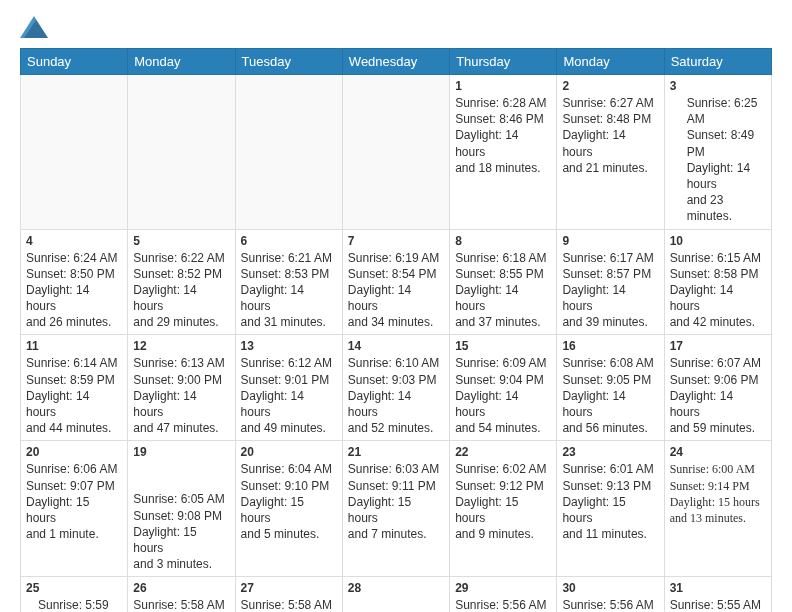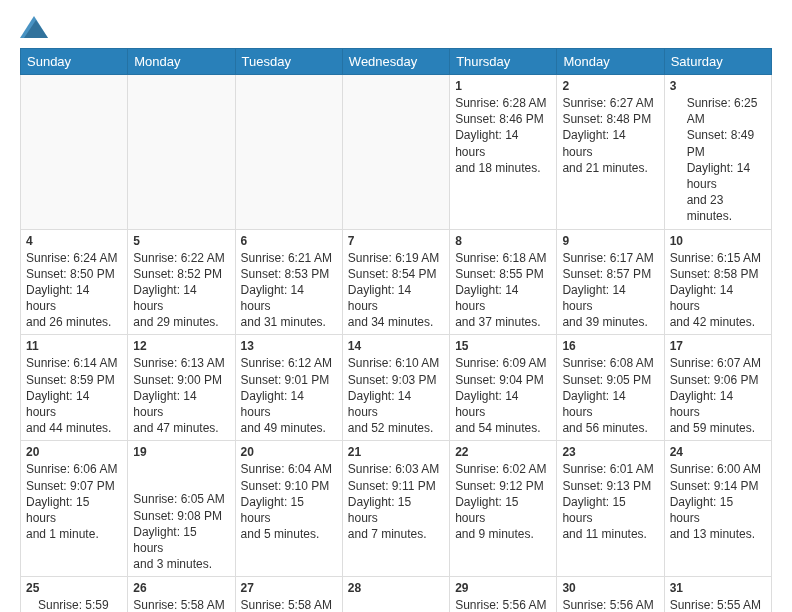--- a/index.html
+++ b/index.html
@@ -293,21 +293,21 @@
           </td>
           <td>
             <span class="day-num">23</span>
             <div class="day-info" style="white-space: pre-line;">Sunrise: 6:01 AM
 Sunset: 9:13 PM
 Daylight: 15 hours
 and 11 minutes.</div>
           </td>
           <td>
             <span class="day-num">24</span>
-            <div class="day-info" style="white-space: pre-line;">Sunrise: 6:00 AM
+            <div class="day-info" style="white-space: pre-line; font-family: Liberation Serif, serif;">Sunrise: 6:00 AM
 Sunset: 9:14 PM
 Daylight: 15 hours
 and 13 minutes.</div>
           </td>
         </tr>
         <tr>
           <td>
             <span class="day-num">25</span>
             <div class="day-info" style="white-space: pre-line; margin-left: 12px;">Sunrise: 5:59 AM
 Sunset: 9:15 PM

